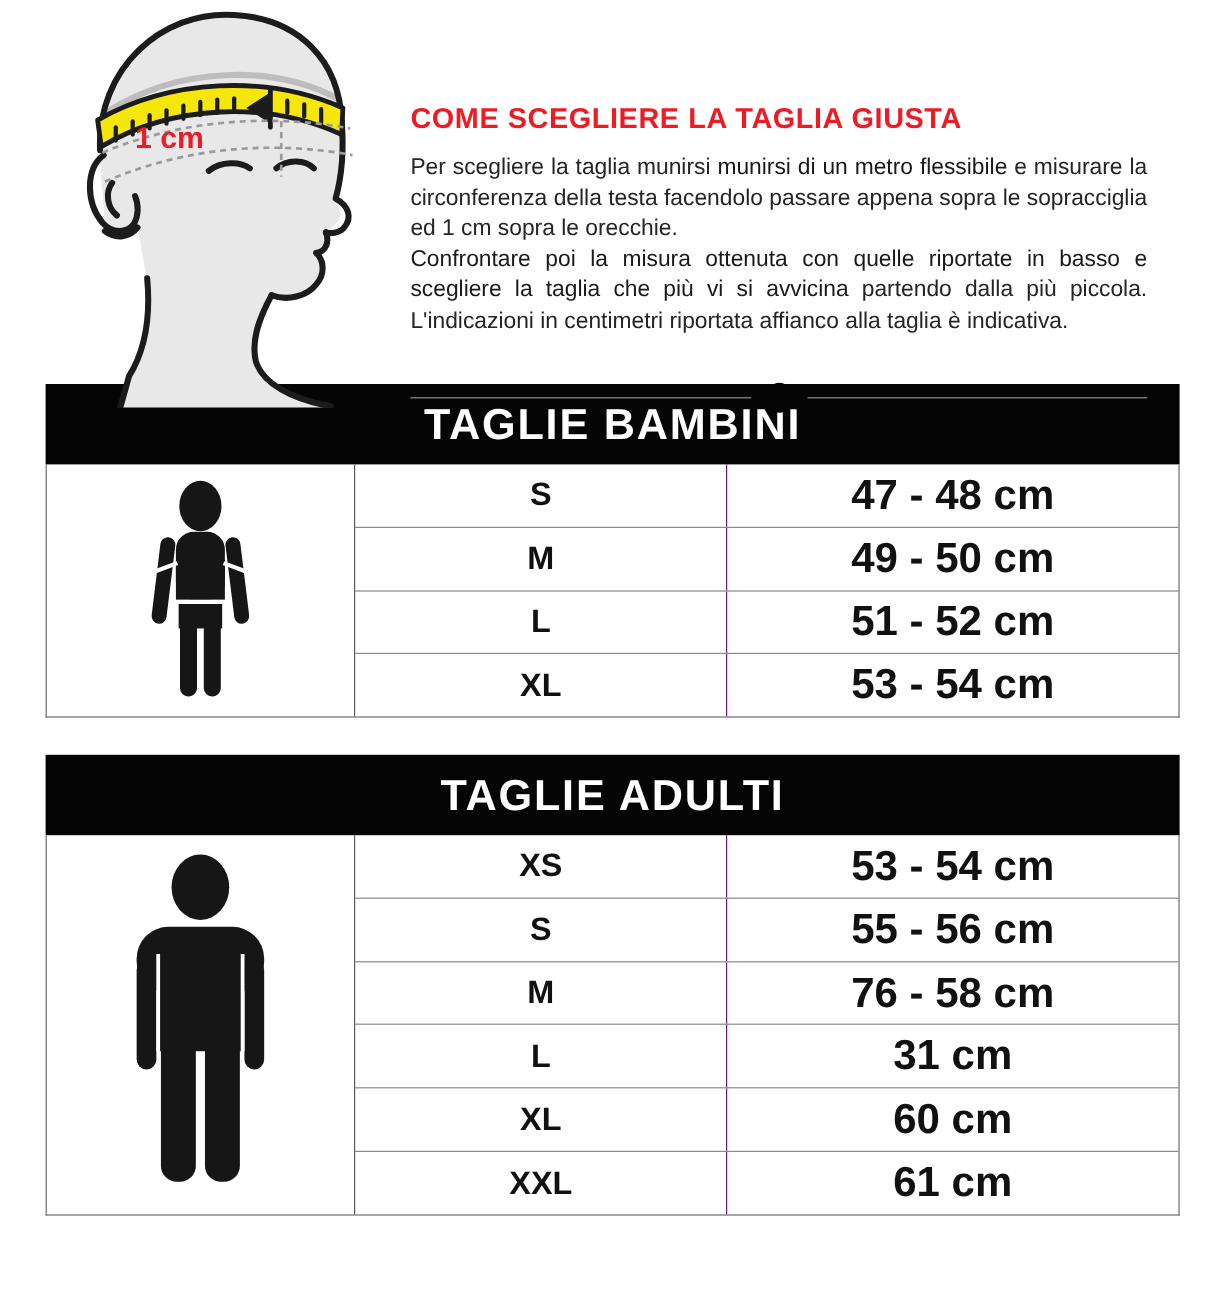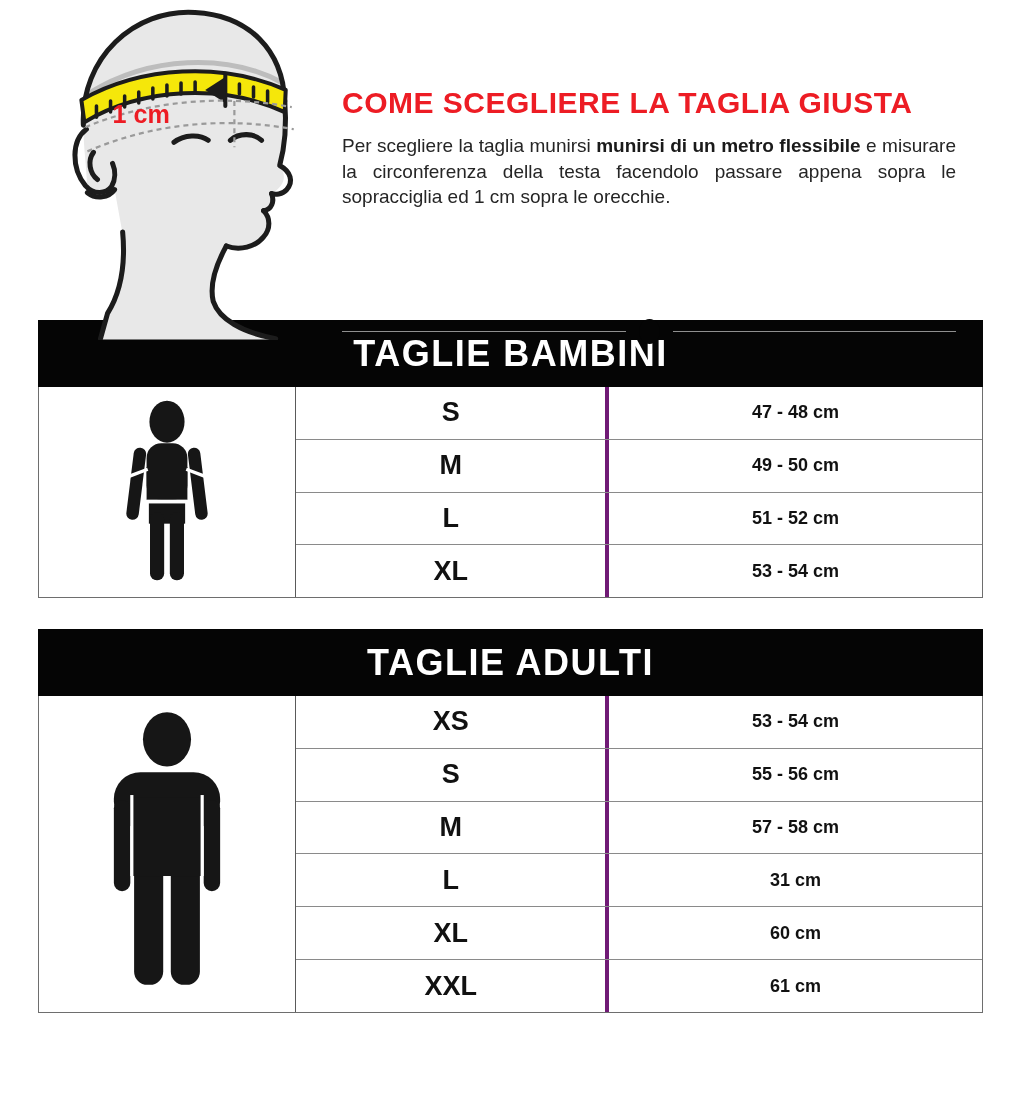--- a/index.html
+++ b/index.html
@@ -19,30 +19,30 @@
     position: absolute; left: 26px; top: 2px;
     width: 302px; height: 338px;
   }
   .head-figure svg { width: 100%; height: 100%; }
 
   .intro-text {
     position: absolute; left: 342px; top: 86px; width: 614px;
   }
   .intro-heading {
     color: var(--accent-red, #ed1c24);
-    font-size: 30px; font-weight: 800; letter-spacing: .5px;
+    font-size: 24px; font-weight: 800; letter-spacing: .5px;
     white-space: nowrap;
     margin-bottom: 13px;
   }
   .intro-para {
     font-size: 19px; line-height: 25.5px;
     text-align: justify;
     color: #252525;
   }
-  .intro-para b { font-weight: 700; color: #1a1a1a; margin-top: 20px; }
+  .intro-para b { font-weight: 400; color: #1a1a1a; margin-top: 20px; }
 
   .divider {
     position: absolute; left: 342px; top: 318px; width: 614px; height: 26px;
     display: flex; align-items: center;
   }
   .divider .line { flex: 1; height: 1px; background: #8f8f8f; }
   .divider .dot {
     width: 21px; height: 25px; border-radius: 50%;
     background: #050505; margin: 0 13px; flex: 0 0 auto;
   }
@@ -69,21 +69,21 @@
     display: flex; align-items: center; justify-content: center;
   }
   .rows { flex: 1; display: flex; flex-direction: column; }
   .row  { flex: 1; display: flex; border-bottom: 1px solid #8a8a8a; }
   .row:last-child { border-bottom: none; }
   .cell {
     display: flex; align-items: center; justify-content: center;
     font-weight: 700; color: #111;
   }
   .cell.size  { width: 45%; font-size: 27px; }
-  .cell.range { width: 55%; font-size: 18px; border-left: 4px solid #701a75; }
+  .cell.range { width: 55%; font-size: 35px; border-left: 1px solid #701a75; }
 
   .child-pictogram svg { display: block; }
   .adult-pictogram svg { display: block; }
 </style>
 </head>
 <body>
 
 <div class="intro">
 
   <div class="head-figure">
@@ -134,20 +134,21 @@
         <path d="M61 148 C 128 119 200 114 266 126"></path>
         <path d="M207 98 L207 144"></path>
       </g>
       <text x="86" y="120" style="fill:var(--accent-red,#ed1c24);font-weight:bold;font-size:25px">1 cm</text>
     </svg>
   </div>
 
   <div class="intro-text">
     <div class="intro-heading">COME SCEGLIERE LA TAGLIA GIUSTA</div>
     <p class="intro-para"><span>Per scegliere la taglia munirsi </span><b>munirsi di un metro flessibile</b><span> e misurare la circonferenza della testa facendolo passare appena sopra le sopracciglia ed 1 cm sopra le orecchie.</span></p>
+    <p class="intro-para"><b>Confrontare poi la misura ottenuta con quelle riportate in basso e scegliere la taglia che più vi si avvicina</b><span> partendo dalla più piccola. L'indicazioni in centimetri riportata affianco alla taglia è indicativa.</span></p>
   </div>
 
   <div class="divider">
     <div class="line"></div>
     <div class="dot"></div>
     <div class="line"></div>
   </div>
 </div>
 
 <section class="size-section bambini">
@@ -221,21 +222,21 @@
       <div class="row">
         <div class="cell size">XS</div>
         <div class="cell range">53 - 54 cm</div>
       </div>
       <div class="row">
         <div class="cell size">S</div>
         <div class="cell range">55 - 56 cm</div>
       </div>
       <div class="row">
         <div class="cell size">M</div>
-        <div class="cell range">57 - 58 cm</div>
+        <div class="cell range">76 - 58 cm</div>
       </div>
       <div class="row">
         <div class="cell size">L</div>
         <div class="cell range">31 cm</div>
       </div>
       <div class="row">
         <div class="cell size">XL</div>
         <div class="cell range">60 cm</div>
       </div>
       <div class="row">

